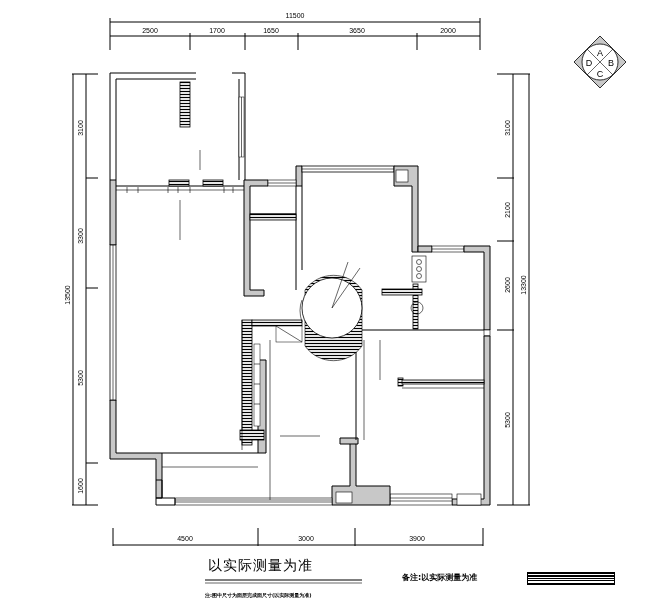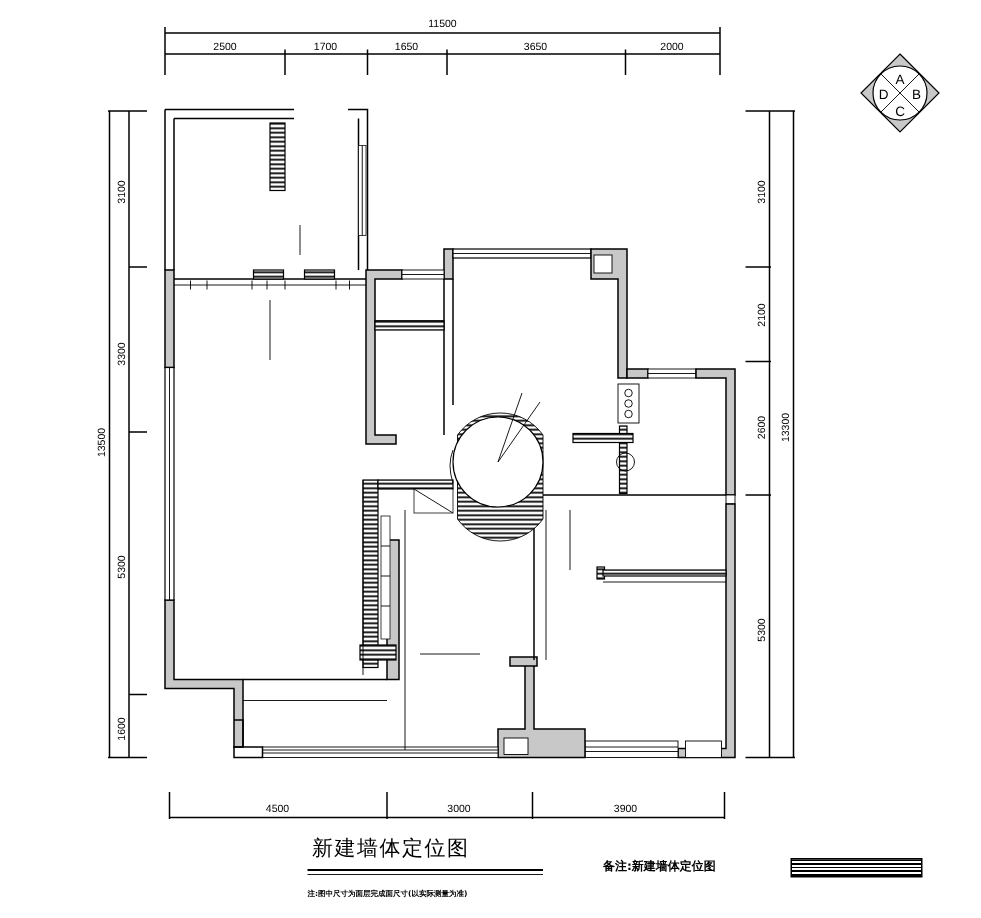--- a/index.html
+++ b/index.html
@@ -201,16 +201,16 @@
     <line class="thin" x1="162" y1="467" x2="258" y2="467"></line>
     <line class="thin" x1="280" y1="436" x2="320" y2="436"></line>
     <line class="thin" x1="180" y1="200" x2="180" y2="240"></line>
     <line class="thin" x1="200" y1="150" x2="200" y2="170"></line>
   </g>
 
   <line x1="205" y1="580" x2="362" y2="580" stroke="#000" stroke-width="1.2"></line>
   <line x1="205" y1="583" x2="362" y2="583" stroke="#000" stroke-width="0.6"></line>
 </svg>
 
-<div class="title">新建墙体定位图</div>
+<div class="title">以实际测量为准</div>
 <div class="note1">注:图中尺寸为面层完成面尺寸(以实际测量为准)</div>
-<div class="legend-text">备注:新建墙体定位图</div>
+<div class="legend-text">备注:以实际测量为准</div>
 <div class="legend-swatch"></div>
 
 </body></html>

